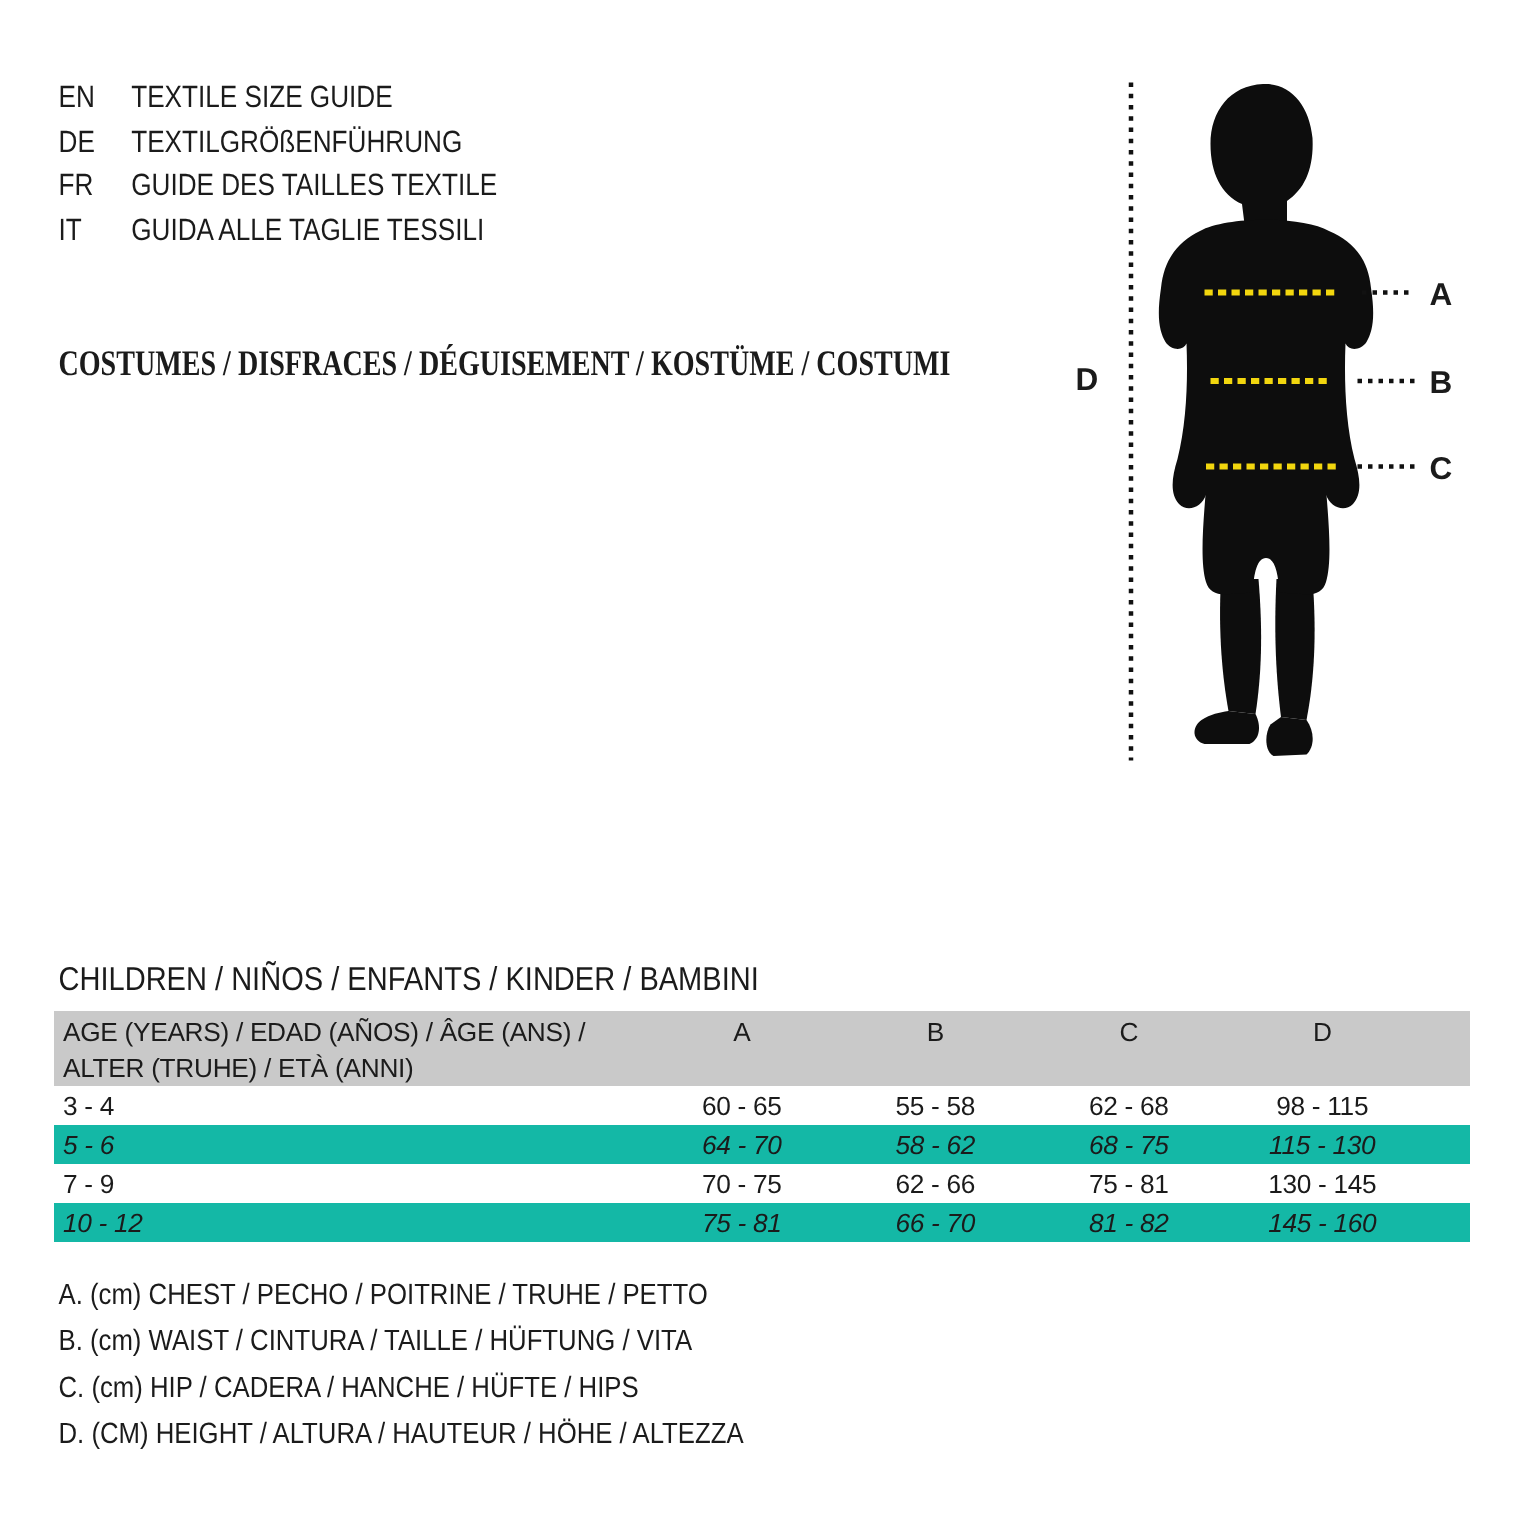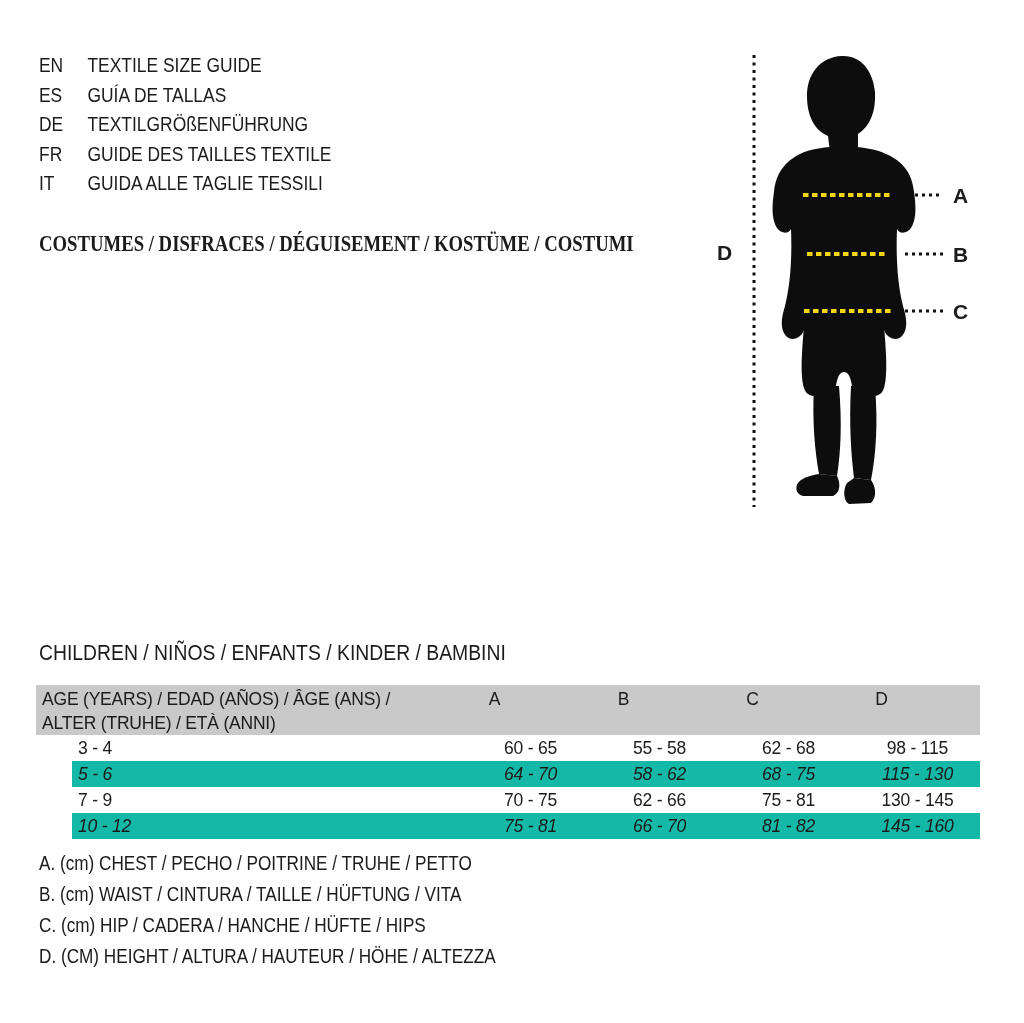--- a/index.html
+++ b/index.html
@@ -22,44 +22,41 @@
   .figure { position:absolute; left:700px; top:30px; }
   .figure text { font-family:"Liberation Sans", sans-serif; font-weight:bold; font-size:21px; fill:#1b1b1b; }
 
   
   .children-heading { position:absolute; left:39px; top:639px; height:28px; line-height:28px; font-size:22px; }
   .children-heading .cond { transform:scaleX(0.88); }
 
   
   .size-table { position:absolute; left:36px; top:674px; width:944px; font-size:17.5px; letter-spacing:-0.2px; }
   .t-header, .t-row { display:grid; grid-template-columns:394px 129px 129px 129px 129px 34px; }
-  .t-header { background:#c9c9c9; height:50px; align-items:start;margin-top:11px; }
+  .t-header { background:#c9c9c9; height:50px; align-items:start; }
   .t-header .cell { padding-top:2px; line-height:24px; }
   .t-header .age-cell { padding-left:6px; }
-  .t-row { height:26px; line-height:26px; background:#ffffff;margin-left:36px; }
+  .t-row { height:26px; line-height:26px; background:#ffffff; }
   .t-row.alt { background:#14b8a6;font-style:italic; }
   .t-row .age-cell { padding-left:6px; text-align:left; }
   .num-cell { text-align:center; }
 
   
   .legend { position:absolute; left:39px; top:848px; }
   .legend-row { height:31px; line-height:31px; font-size:19.5px; }
   .legend-row .cond { transform:scaleX(0.88); }
 </style>
 </head>
 <body>
 
 <div class="page">
 
   <div class="langs">
     <div class="lang-row">
       <span class="lang-inner"><span class="lang-code">EN</span><span>TEXTILE SIZE GUIDE</span></span>
-    </div>
-    <div class="lang-row">
-      <span class="lang-inner"><span class="lang-code">ES</span><span>GUÍA DE TALLAS</span></span>
     </div>
     <div class="lang-row">
       <span class="lang-inner"><span class="lang-code">DE</span><span>TEXTILGRÖßENFÜHRUNG</span></span>
     </div>
     <div class="lang-row">
       <span class="lang-inner"><span class="lang-code">FR</span><span>GUIDE DES TAILLES TEXTILE</span></span>
     </div>
     <div class="lang-row">
       <span class="lang-inner"><span class="lang-code">IT</span><span>GUIDA ALLE TAGLIE TESSILI</span></span>
     </div>

